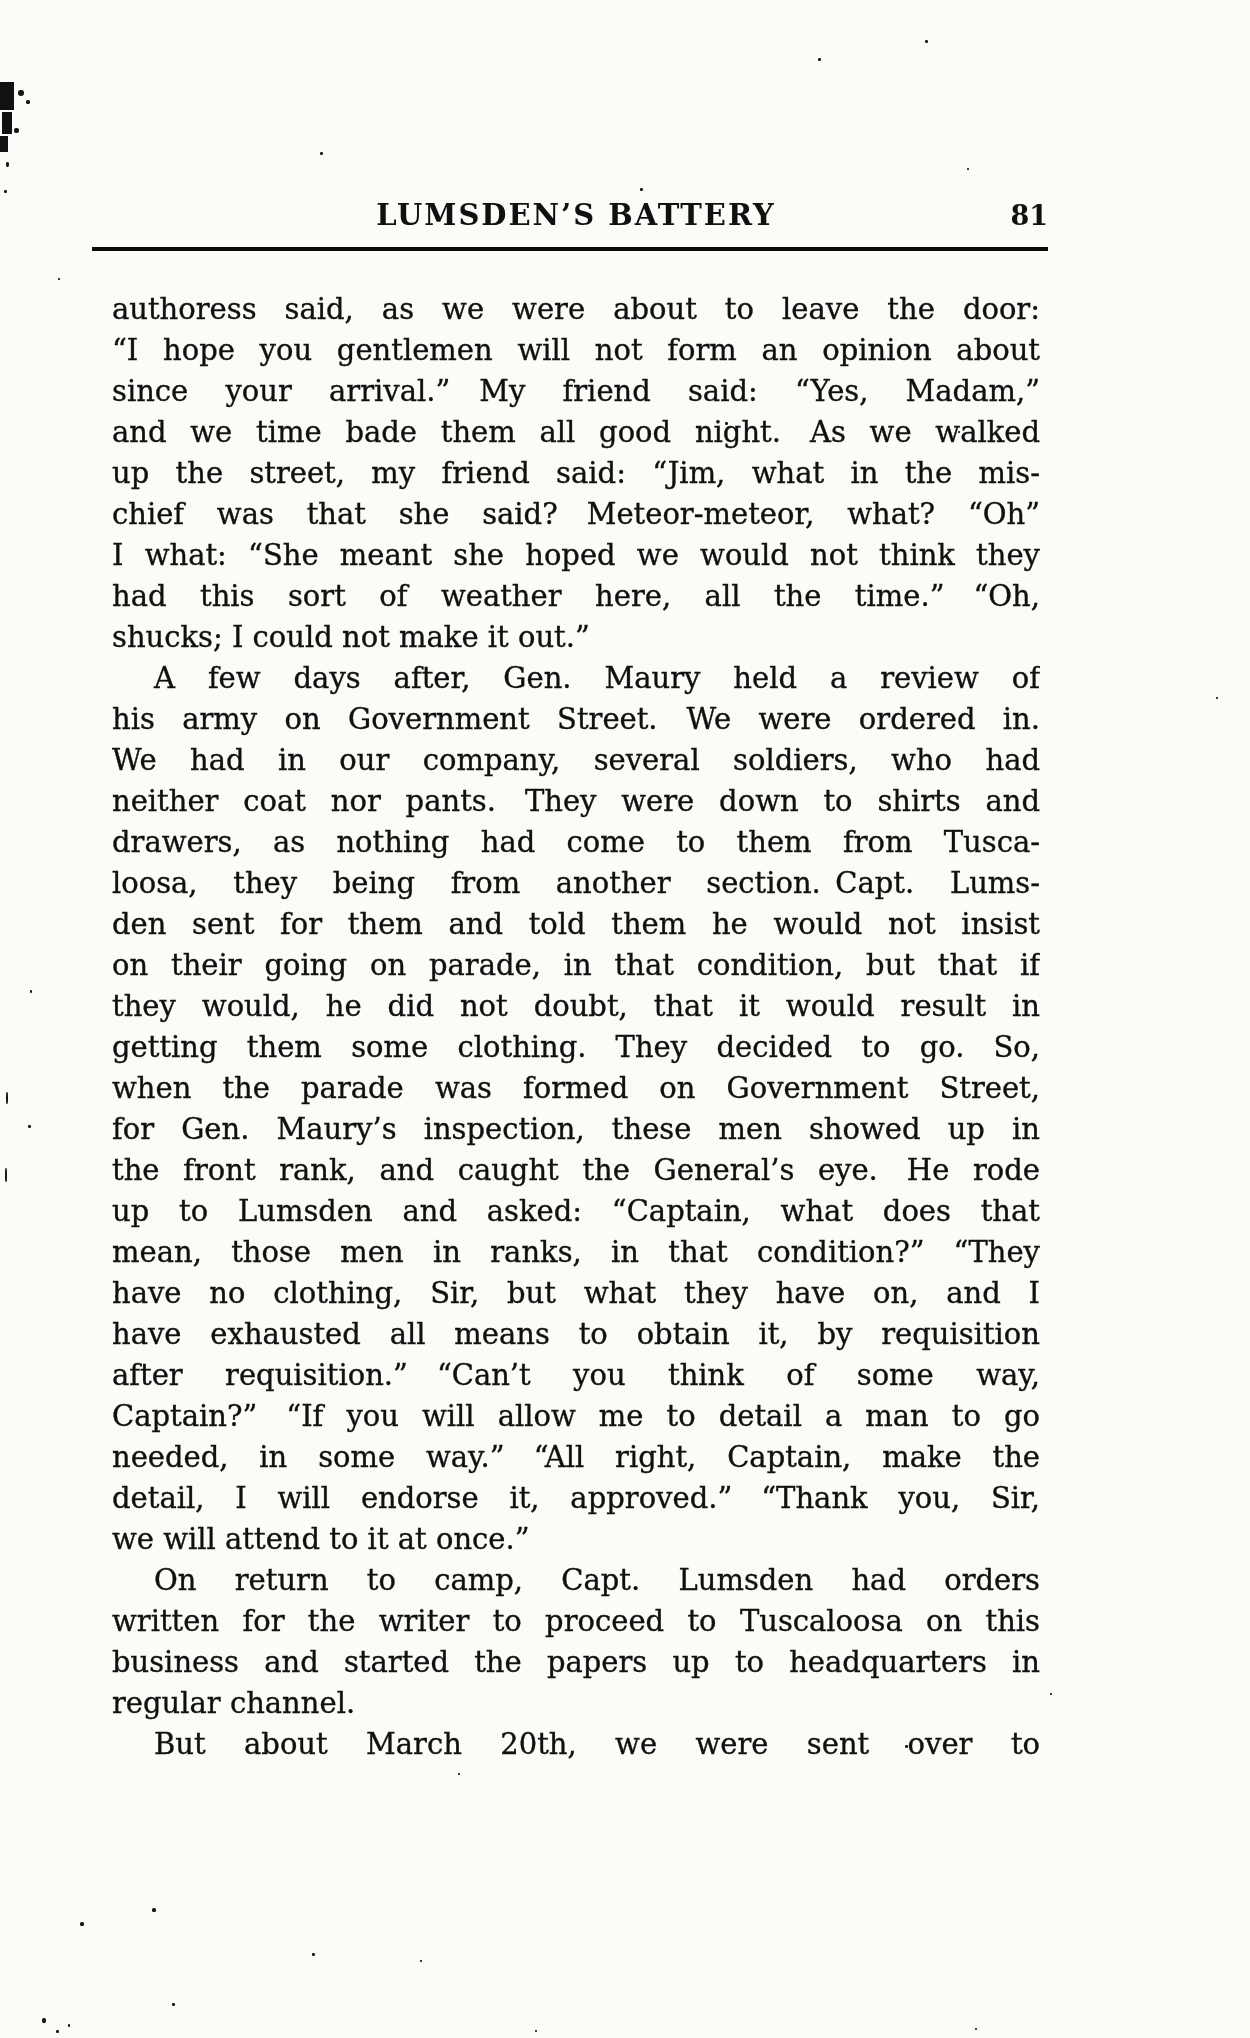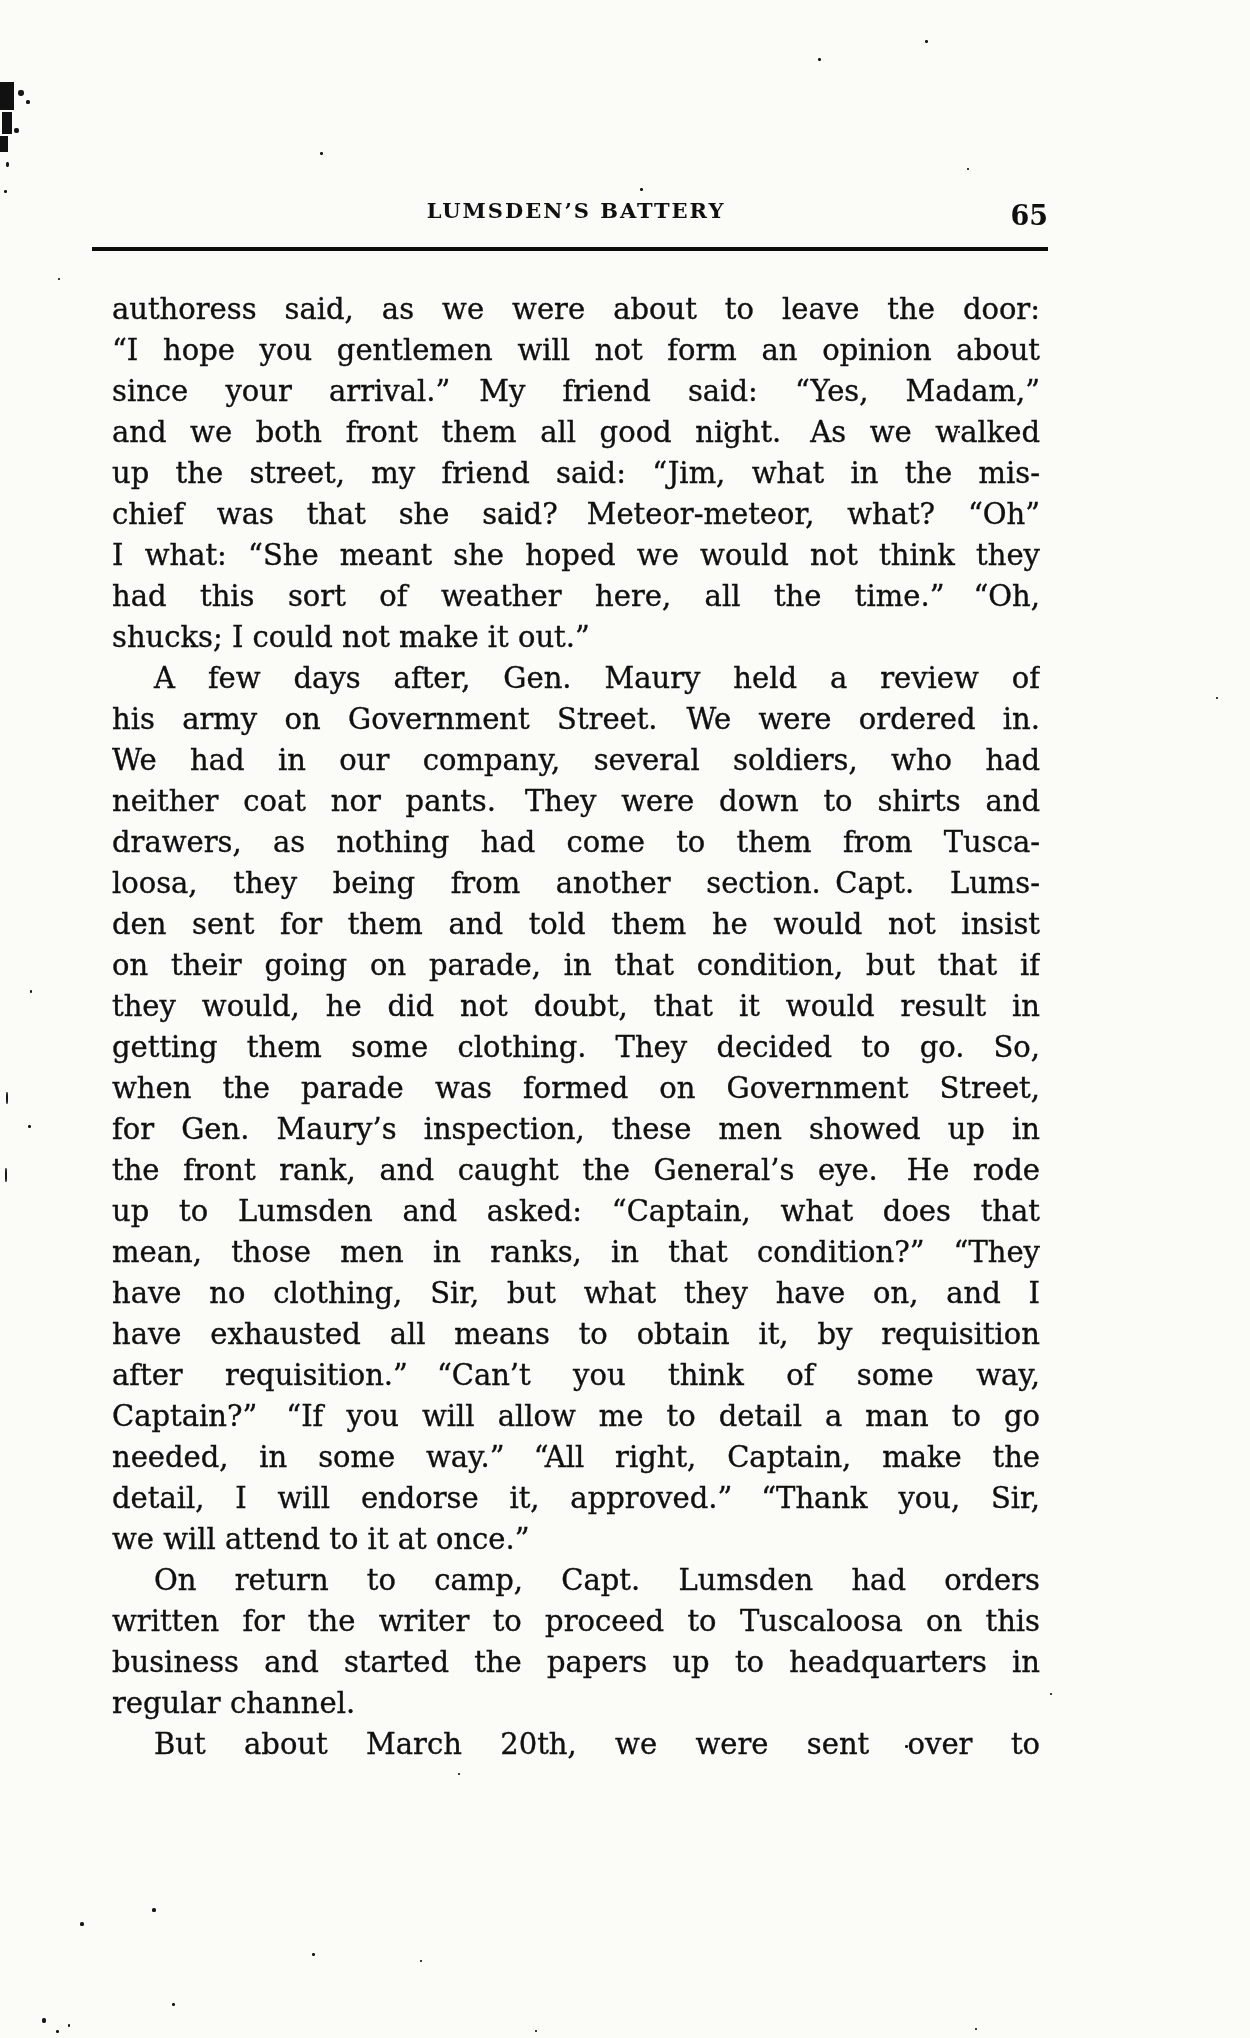--- a/index.html
+++ b/index.html
@@ -10,21 +10,21 @@
     overflow:hidden;
     font-family:"DejaVu Serif", serif;
     color:#101010;
   }
   .page-header{
     position:absolute;
     left:112px;top:198px;width:928px;
     text-align:center;
   }
   .running-title{
-    font-size:21px;font-weight:bold;
+    font-size:29px;font-weight:bold;
     letter-spacing:2px;
     white-space:nowrap;
   }
   .page-number{
     position:absolute;
     left:1002px;top:200px;width:46px;
     font-size:27px;font-weight:bold;
     text-align:right;
   }
   .header-rule{
@@ -50,29 +50,29 @@
   .line.indent{padding-left:42px;}
   .speck{position:absolute;background:#161616;border-radius:40%;}
   .blotch{position:absolute;background:#111;}
 </style>
 </head>
 <body>
 
 <div class="page-header">
   <span class="running-title">LUMSDEN’S BATTERY</span>
 </div>
-<div class="page-number">65</div>
+<div class="page-number">81</div>
 <div class="header-rule"></div>
 
 <div class="text-block">
     <div class="para">
       <div class="line">authoress said, as we were about to leave the door:</div>
       <div class="line">“I hope you gentlemen will not form an opinion about</div>
       <div class="line">since your arrival.” My friend said: “Yes, Madam,”</div>
-      <div class="line">and we both front them all good night. As we walked</div>
+      <div class="line">and we time bade them all good night. As we walked</div>
       <div class="line">up the street, my friend said: “Jim, what in the mis-</div>
       <div class="line">chief was that she said? Meteor-meteor, what? “Oh”</div>
       <div class="line">I what: “She meant she hoped we would not think they</div>
       <div class="line">had this sort of weather here, all the time.” “Oh,</div>
       <div class="line last">shucks; I could not make it out.”</div>
     </div>
     <div class="para">
       <div class="line indent">A few days after, Gen. Maury held a review of</div>
       <div class="line">his army on Government Street. We were ordered in.</div>
       <div class="line">We had in our company, several soldiers, who had</div>

